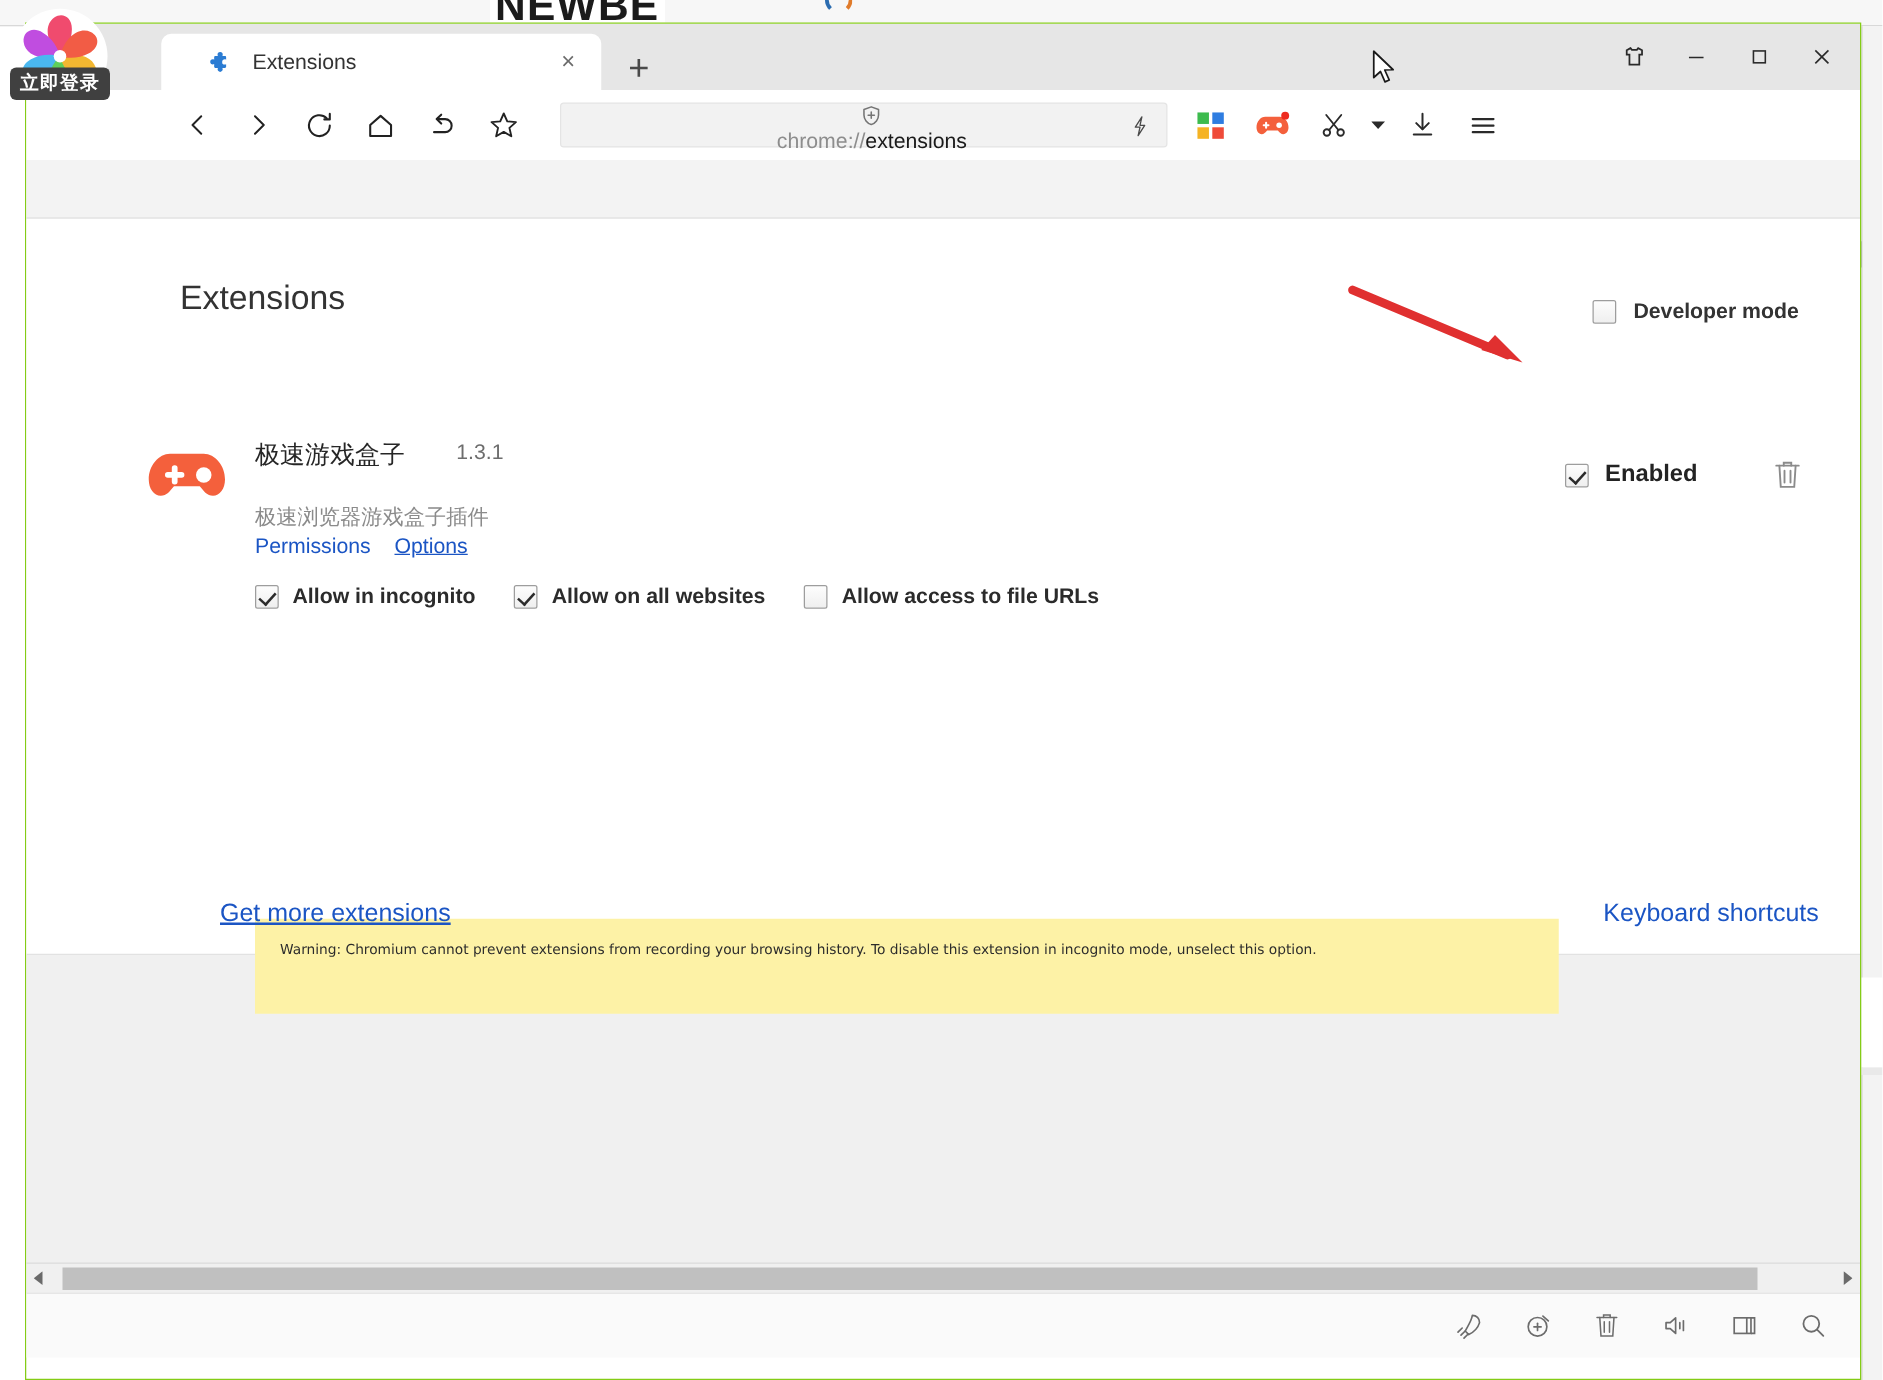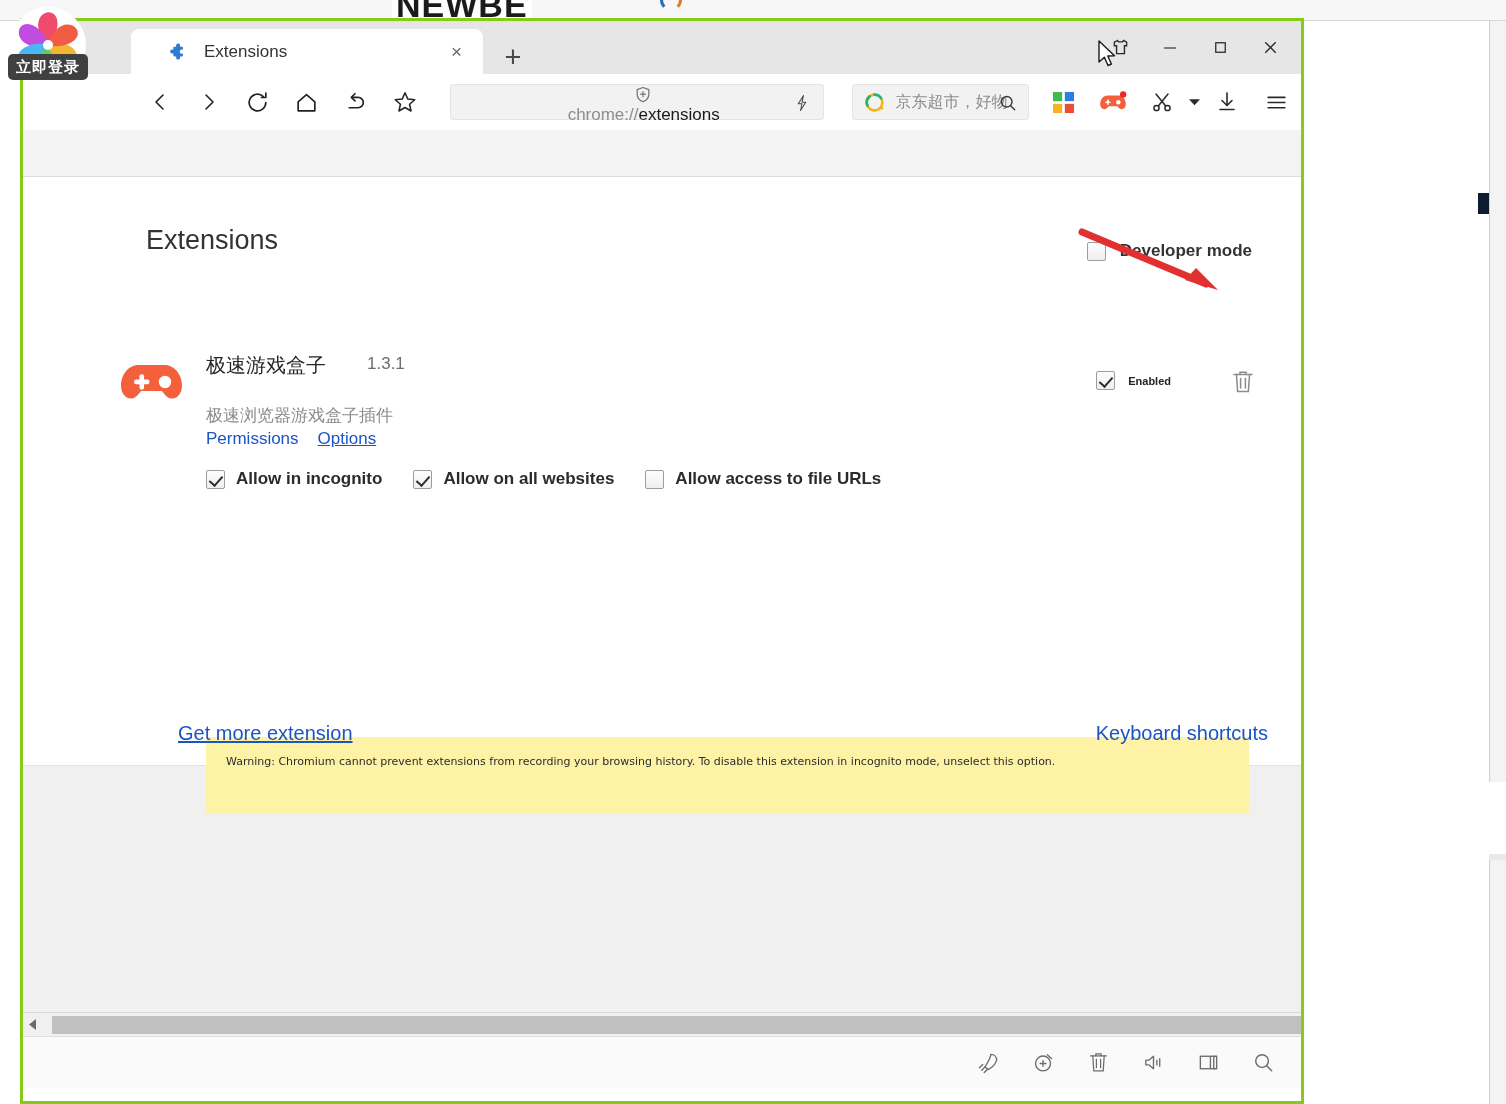--- a/index.html
+++ b/index.html
@@ -44,23 +44,23 @@
   .bg-white-block-a {
     position: absolute; left: 1489px; top: 782px; width: 17px; height: 72px; background:#fff;
   }
   .bg-white-block-b {
     position: absolute; left: 1489px; top: 854px; width: 17px; height: 6px; background:#e9e9e9;
   }
 
   
   .window {
     position: absolute; left: 20px; top: 18px;
-    width: 1284px; height: 1086px;
+    width: 1469px; height: 1086px;
     background: #ffffff;
-    border: 3px solid #84cc16;
+    border: 1px solid #84cc16;
     overflow: hidden;
   }
 
   
   .tabstrip {
     position: relative; height: 53px; background: #e6e6e6;
   }
   .avatar-wrap {
     position: absolute; left: 8px; top: 8px; width: 80px; height: 80px; z-index: 30;
   }
@@ -200,21 +200,21 @@
   .ext-links a { font-size: 17px; color: #1b55c4; text-decoration: none; cursor: pointer; }
   .ext-links a.underlined { text-decoration: underline; }
   .ext-checks { position: absolute; left: 183px; top: 132px; display: flex; align-items: center; }
   .ext-checks .item { display: flex; align-items: flex-end; cursor: pointer; font-weight: bold; }
   .ext-checks .item + .item { margin-left: 31px; }
   .ext-checks .item .lbl { margin-left: 11px; font-size: 17px; color: #2b2b2b; }
 
   .enabled-grp {
     position: absolute; right: 130px; top: 34px; display: flex; align-items: center; cursor: pointer;
   }
-  .enabled-grp .lbl { margin-left: 13px; font-size: 11px; color: #232323; font-weight: bold; }
+  .enabled-grp .lbl { margin-left: 13px; font-size: 19px; color: #232323; font-weight: bold; }
   .trash-btn { position: absolute; right: 46px; top: 32px; width: 24px; height: 26px; cursor: pointer; }
 
   .warnbox {
     position: absolute; left: 183px; top: 400px;
     width: 1043px; min-height: 76px;
     background: #fdf2a6;
     padding: 16px 21px 16px 20px;
   }
   .warnbox p {
     margin: 0; font-size: 11px; color: #2c2c2c; line-height: 1.6;
@@ -358,37 +358,20 @@
           </svg>
         </span>
         <span class="omni-url"><span class="scheme">chrome://</span><span>extensions</span></span>
         <span class="omni-bolt">
           <svg width="18" height="20" viewBox="0 0 24 24" fill="none" stroke="#4a4a4a" stroke-width="1.4" stroke-linejoin="round">
             <path d="M14 2 7 13h5l-2 9 7-11h-5z"></path>
           </svg>
         </span>
       </div>
 
-      <div class="searchbox">
-        <span class="sb-logo">
-          <svg width="21" height="21" viewBox="0 0 24 24">
-            <path d="M12 3a9 9 0 1 0 8.5 6" fill="none" stroke="#f5b51a" stroke-width="3" stroke-linecap="round"></path>
-            <path d="M12 3a9 9 0 0 1 7.6 4.2" fill="none" stroke="#27b36b" stroke-width="3" stroke-linecap="round"></path>
-            <path d="M4 15.5A9 9 0 0 1 6.5 5" fill="none" stroke="#27b36b" stroke-width="3" stroke-linecap="round"></path>
-            <circle cx="20.5" cy="18.5" r="1.6" fill="#f5b51a"></circle>
-          </svg>
-        </span>
-        <span class="sb-text">京东超市，好物</span>
-        <span class="sb-mag">
-          <svg width="20" height="20" viewBox="0 0 24 24" fill="none" stroke="#3a3a3a" stroke-width="1.7" stroke-linecap="round">
-              <circle cx="10.5" cy="10.5" r="6.3"></circle>
-              <line x1="15.2" y1="15.2" x2="20" y2="20"></line>
-            </svg>
-        </span>
-      </div>
 
       <div class="tb-ext first">
         <svg width="23" height="23" viewBox="0 0 24 24">
           <rect x="1" y="1" width="9.6" height="9.6" fill="#3dbb4e"></rect>
           <rect x="13.4" y="1" width="9.6" height="9.6" fill="#2f7de1"></rect>
           <rect x="1" y="13.4" width="9.6" height="9.6" fill="#f5b324"></rect>
           <rect x="13.4" y="13.4" width="9.6" height="9.6" fill="#ef4b39"></rect>
         </svg>
       </div>
       <div class="tb-ext">
@@ -487,21 +470,21 @@
             <line x1="14.4" y1="9.5" x2="14.4" y2="19"></line>
           </svg>
         </div>
 
         <div class="warnbox">
           <p>Warning: Chromium cannot prevent extensions from recording your browsing history. To disable this extension in incognito mode, unselect this option.</p>
         </div>
       </div>
 
       <div class="footer-links">
-        <a class="get-more">Get more extension</a>
+        <a class="get-more">Get more extensions</a>
         <a class="kbd-shortcuts">Keyboard shortcuts</a>
       </div>
     </div>
 
     <div class="lowerarea"></div>
 
     <div class="hscroll">
       <div class="hs-arrow">
         <svg width="8" height="11" viewBox="0 0 8 11">
             <polygon points="7,0 7,11 0,5.5" fill="#6a6a6a"></polygon>

